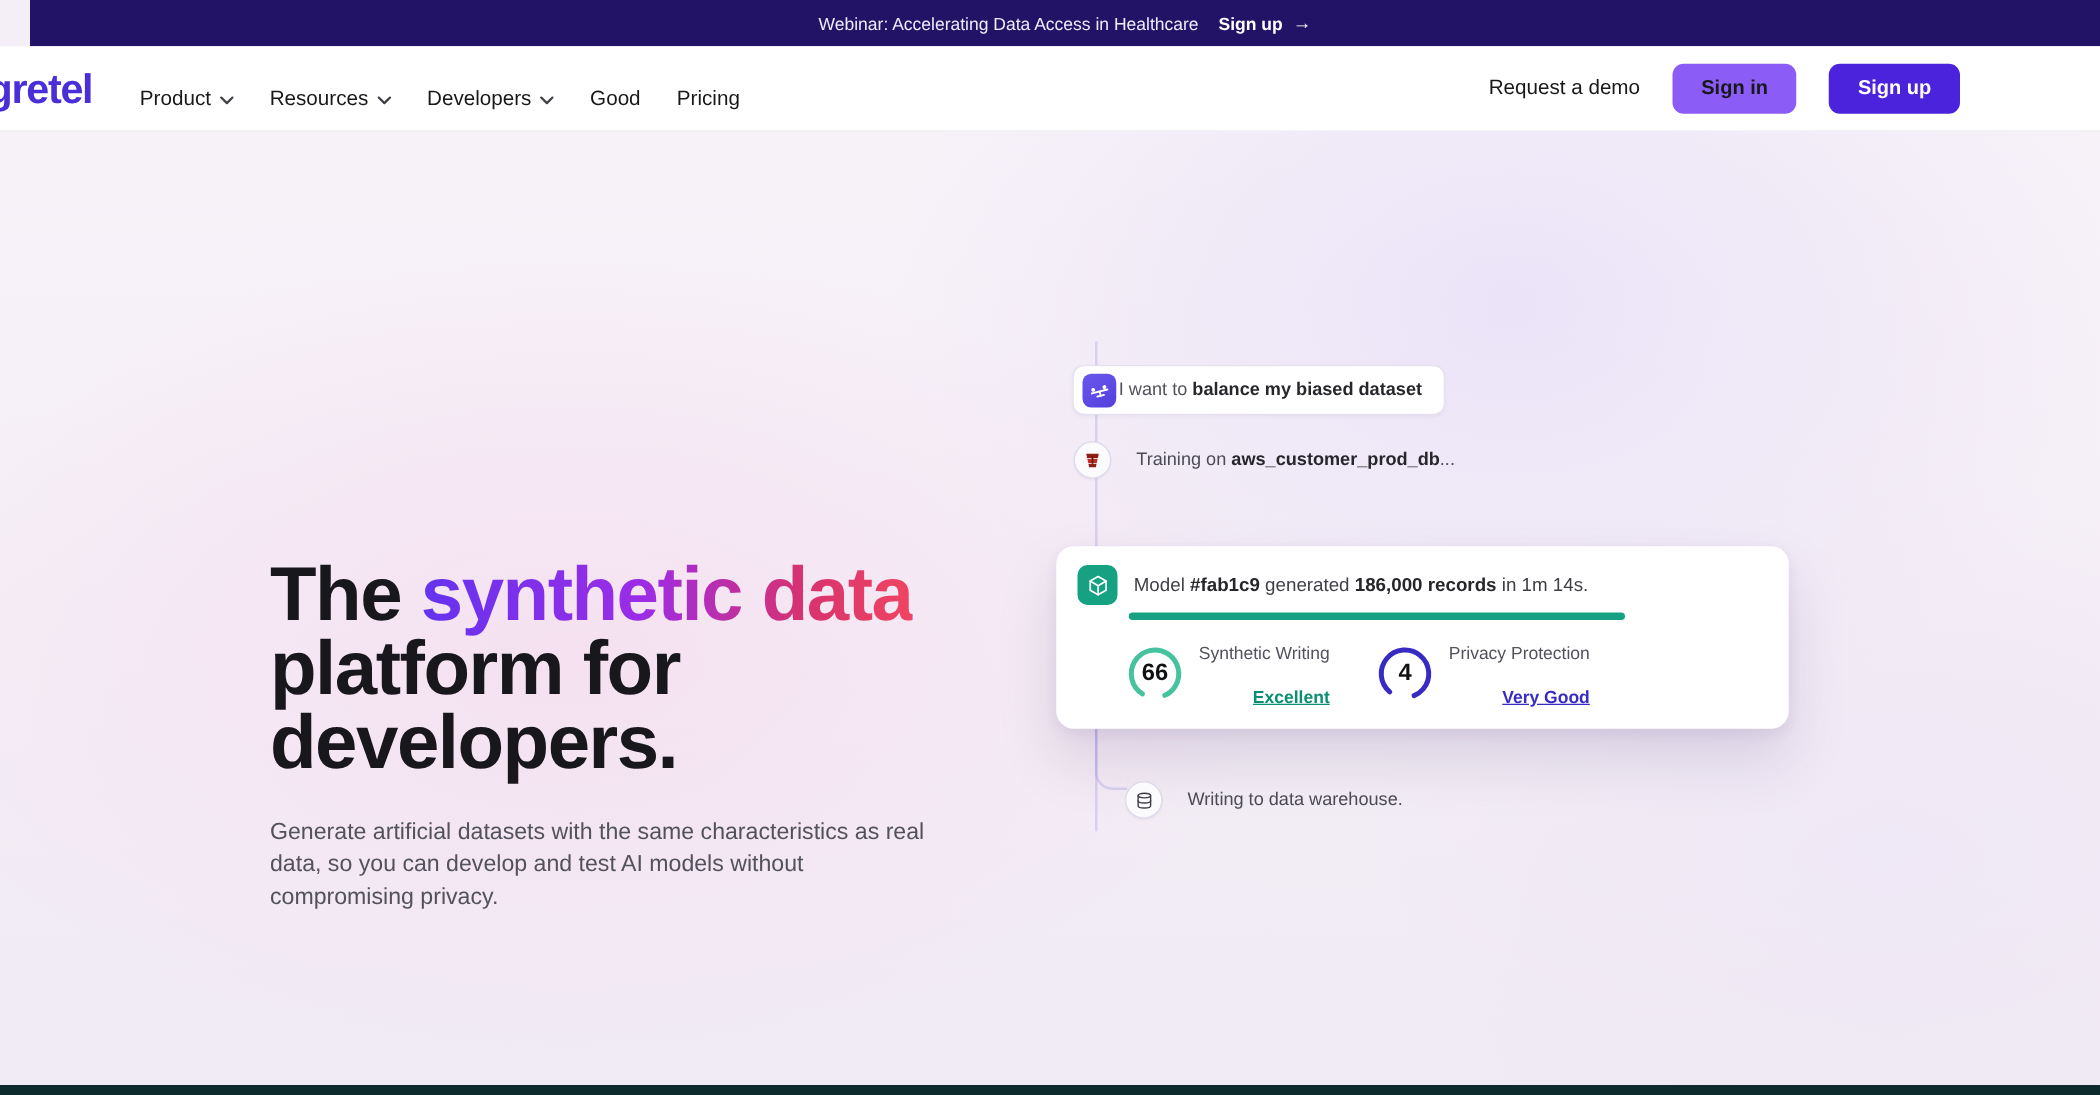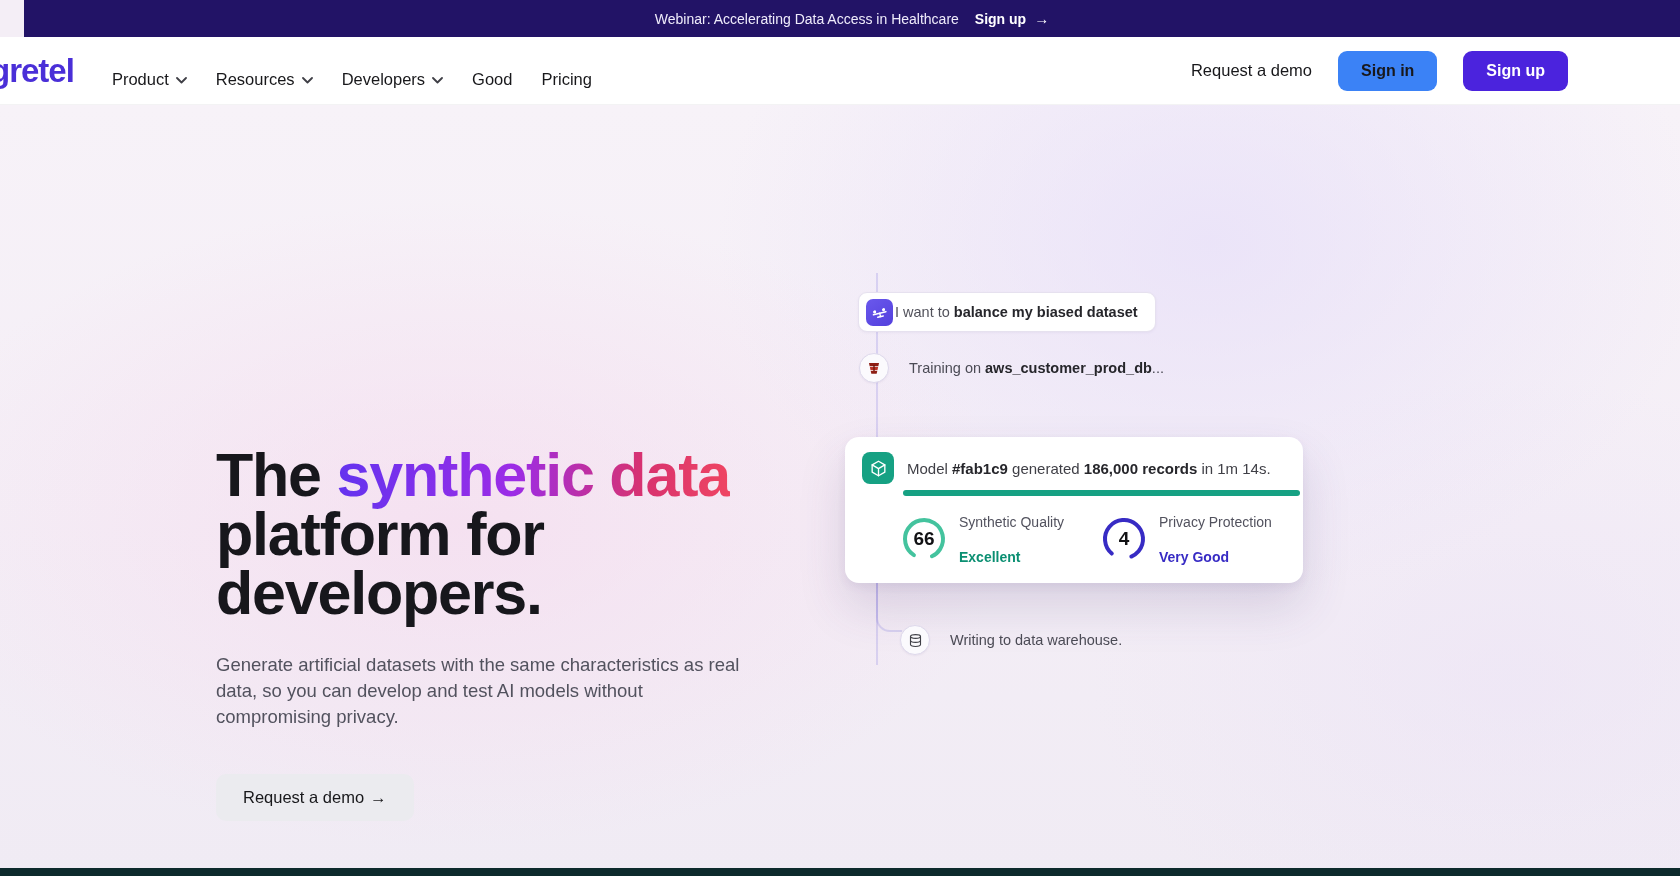--- a/index.html
+++ b/index.html
@@ -31,21 +31,21 @@
     display: flex; align-items: center; gap: 7px; font-size: 16.5px; color: #18181b;
     font-weight: 500; cursor: pointer; white-space: nowrap;
   }
   .chev { display: inline-flex; margin-top: 2px; color: #3f3f46; }
   .nav-right { margin-left: auto; display: flex; align-items: center; gap: 26px; }
   .nav-demo { font-size: 16.5px; font-weight: 500; color: #18181b; cursor: pointer; }
   .btn {
     border: none; border-radius: 9px; font-size: 16px; font-weight: 700;
     padding: 12px 23px; cursor: pointer; font-family: inherit; line-height: 1;
   }
-  .btn-ghost { background: #3b82f6; color: #18181b; }
+  .btn-ghost { background: #8b5cf6; color: #18181b; }
   .btn-primary { background: #4b23dd; color: #ffffff; }
 
   
   .hero {
     position: relative; height: 763px; overflow: hidden;
     background:
       radial-gradient(900px 520px at 27% 55%, rgba(246,214,236,0.55), rgba(246,214,236,0) 62%),
       radial-gradient(820px 600px at 72% 18%, rgba(229,221,249,0.65), rgba(229,221,249,0) 60%),
       radial-gradient(700px 500px at 90% 75%, rgba(235,226,246,0.5), rgba(235,226,246,0) 60%),
       linear-gradient(180deg, #f7f2f8 0%, #f4eef6 55%, #f0ebf4 100%);
@@ -95,37 +95,38 @@
   .step-row { position: absolute; display: flex; align-items: center; gap: 20px; font-size: 14.5px; color: #4b4b55; }
   .step-train { left: 859px; top: 248px; }
   .step-write { left: 900px; top: 520px; }
   .circ-icon {
     width: 30px; height: 30px; border-radius: 50%; background: #fbfafd;
     border: 1px solid #ded9ec; display: flex; align-items: center; justify-content: center;
     flex: 0 0 auto; box-shadow: 0 1px 2px rgba(60,40,110,0.06);
   }
 
   .card {
-    position: absolute; left: 845px; top: 332px; width: 458px; height: 146px;
+    position: absolute; left: 845px; top: 332px; width: 586px; height: 146px;
     background: #ffffff; border-radius: 14px;
     box-shadow: 0 24px 48px rgba(76,56,120,0.16), 0 4px 10px rgba(76,56,120,0.07);
+    text-align: right;
   }
   .model-row { position: absolute; left: 17px; top: 15px; display: flex; align-items: center; gap: 13px; }
   .model-line { font-size: 15px; color: #3f3f46; white-space: nowrap; }
   .progress { position: absolute; left: 58px; top: 53px; width: 397px; height: 6px; border-radius: 3px; background: #16a183; }
   .metric { position: absolute; display: flex; align-items: center; gap: 12px; }
   .metric-1 { left: 56px; top: 76px; }
   .metric-2 { left: 256px; top: 76px; }
   .ring-wrap { position: relative; width: 46px; height: 46px; }
   .ring-num {
     position: absolute; inset: 0; display: flex; align-items: center; justify-content: center;
     font-size: 19px; font-weight: 700; color: #111114;
   }
   .metric-label { font-size: 14px; color: #52525e; line-height: 18px; }
-  .metric-rating { font-size: 14px; font-weight: 700; margin-top: 18px; }
+  .metric-rating { font-size: 14px; font-weight: 700; margin-top: 18px; text-decoration: underline; }
   .rating-teal { color: #0b8f72; }
   .rating-indigo { color: #372bc4; }
 
   
   .bottom-strip { height: 8px; background: #0d2a2c; }
 </style>
 </head>
 <body>
 
 <div class="banner">
@@ -176,23 +177,20 @@
     <button class="btn btn-primary">Sign up</button>
   </div>
 </div>
 
 <div class="hero">
 
   <div class="hero-copy">
     <h1 class="hero-title"><span>The </span><span class="grad">synthetic data</span><br><span>platform for developers.</span></h1>
     <p class="hero-desc">Generate artificial datasets with the same characteristics as real data, so you can develop and test AI models without compromising privacy.</p>
     <div class="hero-ctas">
-      <button class="btn btn-lg secondary">
-        <span>Request a demo</span><span class="arr">→</span>
-      </button>
     </div>
   </div>
 
   <div class="timeline"></div>
   <div class="timeline-curve"></div>
 
   <div class="bubble">
     <span class="sq-icon sq-purple">
       <svg width="17" height="17" viewBox="0 0 24 24" transform="rotate(-14)">
         <path d="M3 13h18" stroke="#fff" stroke-width="2.2" stroke-linecap="round"></path>
@@ -230,21 +228,21 @@
     <div class="progress"></div>
 
     <div class="metric metric-1">
       <span class="ring-wrap">
         <svg width="46" height="46" viewBox="0 0 46 46">
           <circle cx="23" cy="23" r="19" fill="none" stroke="#44c39e" stroke-width="4" stroke-linecap="round" stroke-dasharray="100 119.4" transform="rotate(122 23 23)"></circle>
         </svg>
         <span class="ring-num">66</span>
       </span>
       <span>
-        <div class="metric-label">Synthetic Quality</div>
+        <div class="metric-label">Synthetic Writing</div>
         <div class="metric-rating rating-teal">Excellent</div>
       </span>
     </div>
 
     <div class="metric metric-2">
       <span class="ring-wrap">
         <svg width="46" height="46" viewBox="0 0 46 46">
           <circle cx="23" cy="23" r="19" fill="none" stroke="#372bc4" stroke-width="4" stroke-linecap="round" stroke-dasharray="98 119.4" transform="rotate(130 23 23)"></circle>
         </svg>
         <span class="ring-num">4</span>

